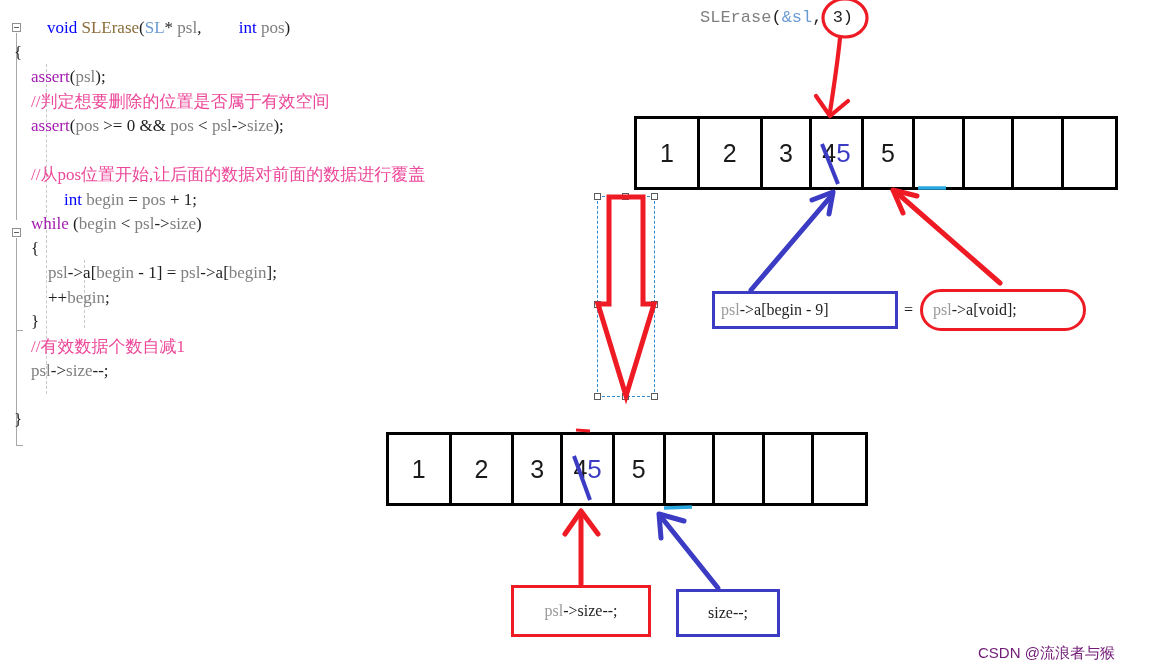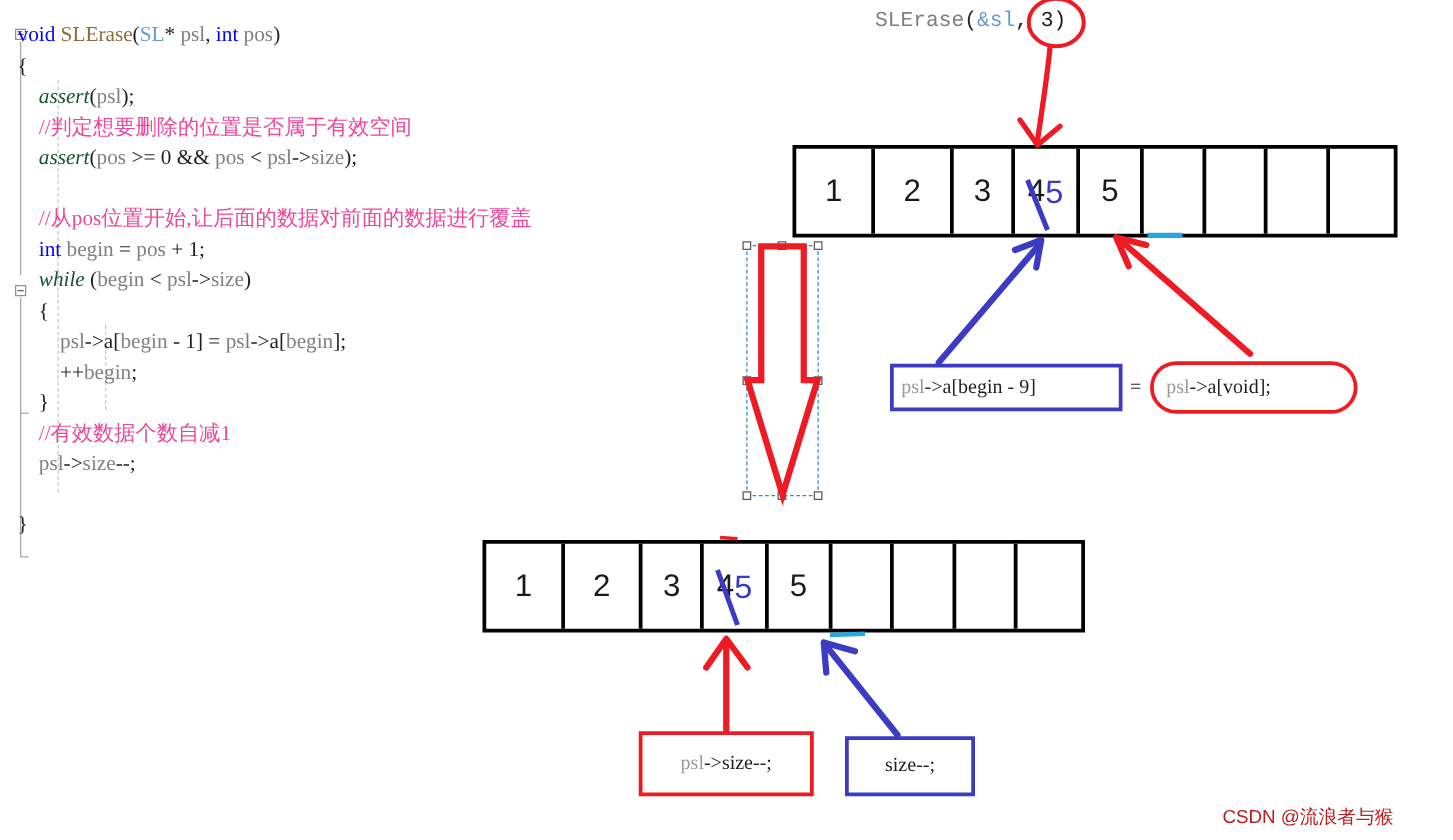--- a/index.html
+++ b/index.html
@@ -62,22 +62,22 @@
   .code {
     position: absolute;
     left: 14px; top: 16px;
     font-family: "Liberation Serif", serif;
     font-size: 17px;
     line-height: 24.5px;
     white-space: pre;
     color: #1f1f1f;
   }
   .code .ln { display: block; height: 24.5px; }
-  .kw      { color: #0000ff; }
-  .kw2     { color: #14532d; font-style: italic; }
+  .kw      { color: #0000ff; margin-left: 33px; }
+  .kw2     { color: #a21caf; }
   .type    { color: #6b9ad2; }
   .id      { color: #808080; }
   .cmt     { color: #ec4899; text-align: center; }
   .num     { color: #1f1f1f; }
   .pun     { color: #1f1f1f; }
   .fn      { color: #8a6d3b; }
 
   
   .call-label {
     position: absolute;
@@ -137,21 +137,21 @@
     font-family: "Liberation Serif", serif;
     font-size: 16px;
     color: #1f1f1f;
   }
 
   
   .watermark {
     position: absolute;
     font-family: "Liberation Sans", sans-serif;
     font-size: 15px;
-    color: #b91c1c;
+    color: #701a75;
     white-space: pre;
   }
 
   svg.overlay {
     position: absolute;
     left: 0; top: 0;
     width: 1162px; height: 672px;
     pointer-events: none;
   }
 

